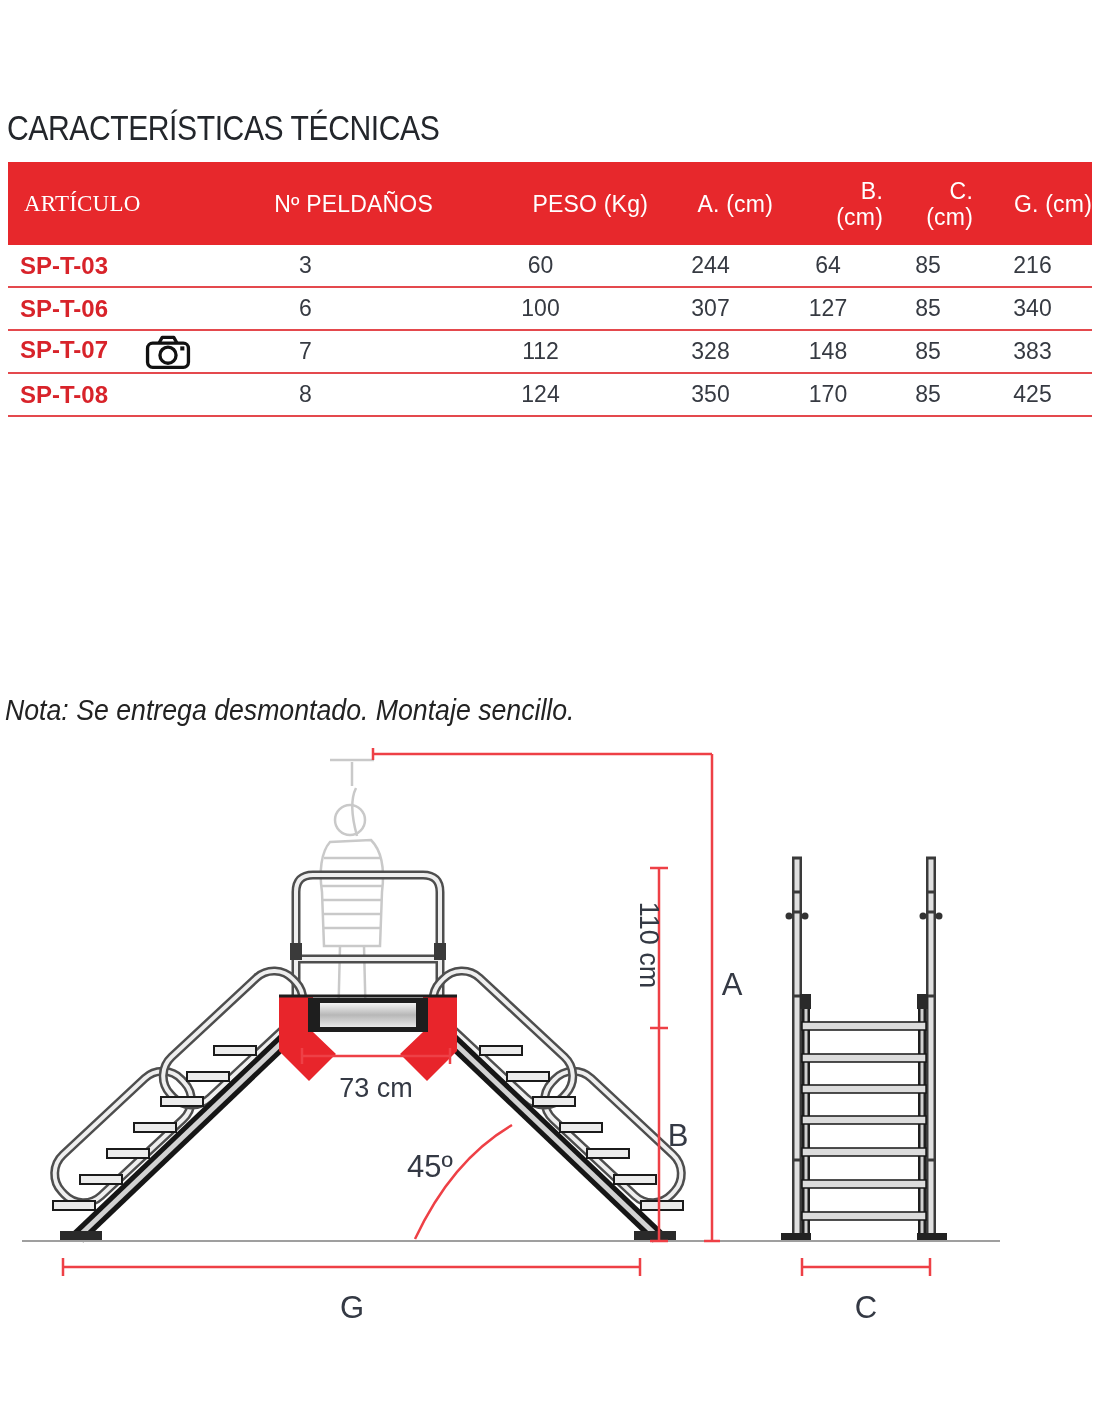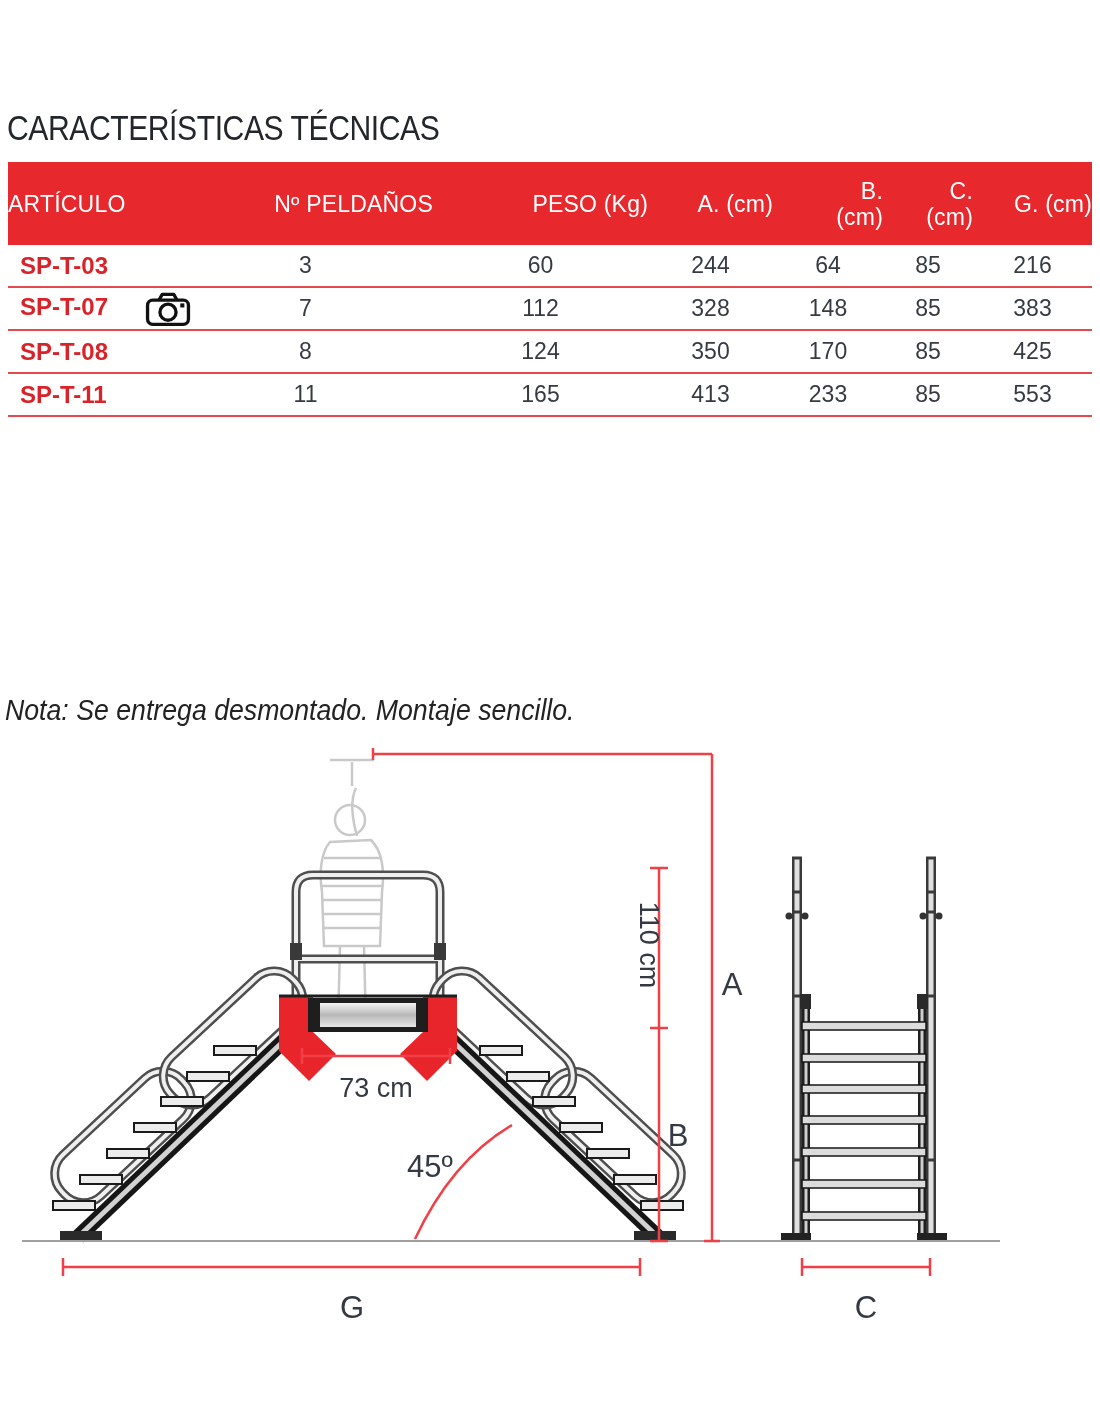--- a/index.html
+++ b/index.html
@@ -16,21 +16,21 @@
   
   table.spec{
     position:absolute;left:8px;top:162px;width:1084px;
     border-collapse:collapse;table-layout:fixed;
   }
   table.spec thead th{
     background:#e7282c;color:#ffffff;font-weight:400;font-size:23px;
     height:83px;vertical-align:middle;text-align:right;padding:0;
     letter-spacing:0.2px;
   }
-  table.spec thead th.h-left{text-align:left;}
+  table.spec thead th.h-left{text-align:left;padding-left:16px;font-family:Liberation Serif, serif;}
   table.spec thead th .sub{display:block;font-size:23px;line-height:26px;}
   table.spec tbody td{
     height:41px;border-bottom:2px solid #e4494d;padding:0;
     font-size:23px;color:#363a42;text-align:center;vertical-align:middle;
     white-space:nowrap;
   }
   table.spec tbody td.c-art{
     text-align:left;padding-left:12px;color:#d8232a;font-weight:700;font-size:24px;margin-top:6px;
   }
   .cam-wrap{display:inline-block;vertical-align:middle;margin-left:30px;line-height:0;}
@@ -96,20 +96,29 @@
       <tr>
         <td class="c-art"><span>SP-T-03</span></td>
         <td>3</td>
         <td>60</td>
         <td>244</td>
         <td>64</td>
         <td>85</td>
         <td>216</td>
       </tr>
       <tr>
+        <td class="c-art"><span>SP-T-06</span></td>
+        <td>6</td>
+        <td>100</td>
+        <td>307</td>
+        <td>127</td>
+        <td>85</td>
+        <td>340</td>
+      </tr>
+      <tr>
         <td class="c-art"><span>SP-T-07</span>
   <span class="cam-wrap"><svg width="46" height="36" viewBox="0 0 36 28">
     <rect x="2" y="7" width="32" height="19" rx="4" fill="none" stroke="#111" stroke-width="2.6"></rect>
     <path d="M11,7 L13.5,2.5 L22.5,2.5 L25,7" fill="none" stroke="#111" stroke-width="2.6" stroke-linejoin="round"></path>
     <circle cx="18" cy="16.5" r="6.3" fill="none" stroke="#111" stroke-width="2.6"></circle>
     <rect x="27.6" y="9.6" width="3.2" height="3.2" fill="#111"></rect>
   </svg></span>
 </td>
         <td>7</td>
         <td>112</td>
@@ -119,29 +128,20 @@
         <td>383</td>
       </tr>
       <tr>
         <td class="c-art"><span>SP-T-08</span></td>
         <td>8</td>
         <td>124</td>
         <td>350</td>
         <td>170</td>
         <td>85</td>
         <td>425</td>
-      </tr>
-      <tr>
-        <td class="c-art"><span>SP-T-11</span></td>
-        <td>11</td>
-        <td>165</td>
-        <td>413</td>
-        <td>233</td>
-        <td>85</td>
-        <td>553</td>
       </tr>
     </tbody>
 </table>
 
 <div class="note">Nota: Se entrega desmontado. Montaje sencillo.</div>
 
 <svg class="diagram" width="1100" height="622" viewBox="0 0 1100 622">
 
   <g>
     <line class="ghost" x1="330" y1="20" x2="374" y2="20" stroke-width="5"></line>

